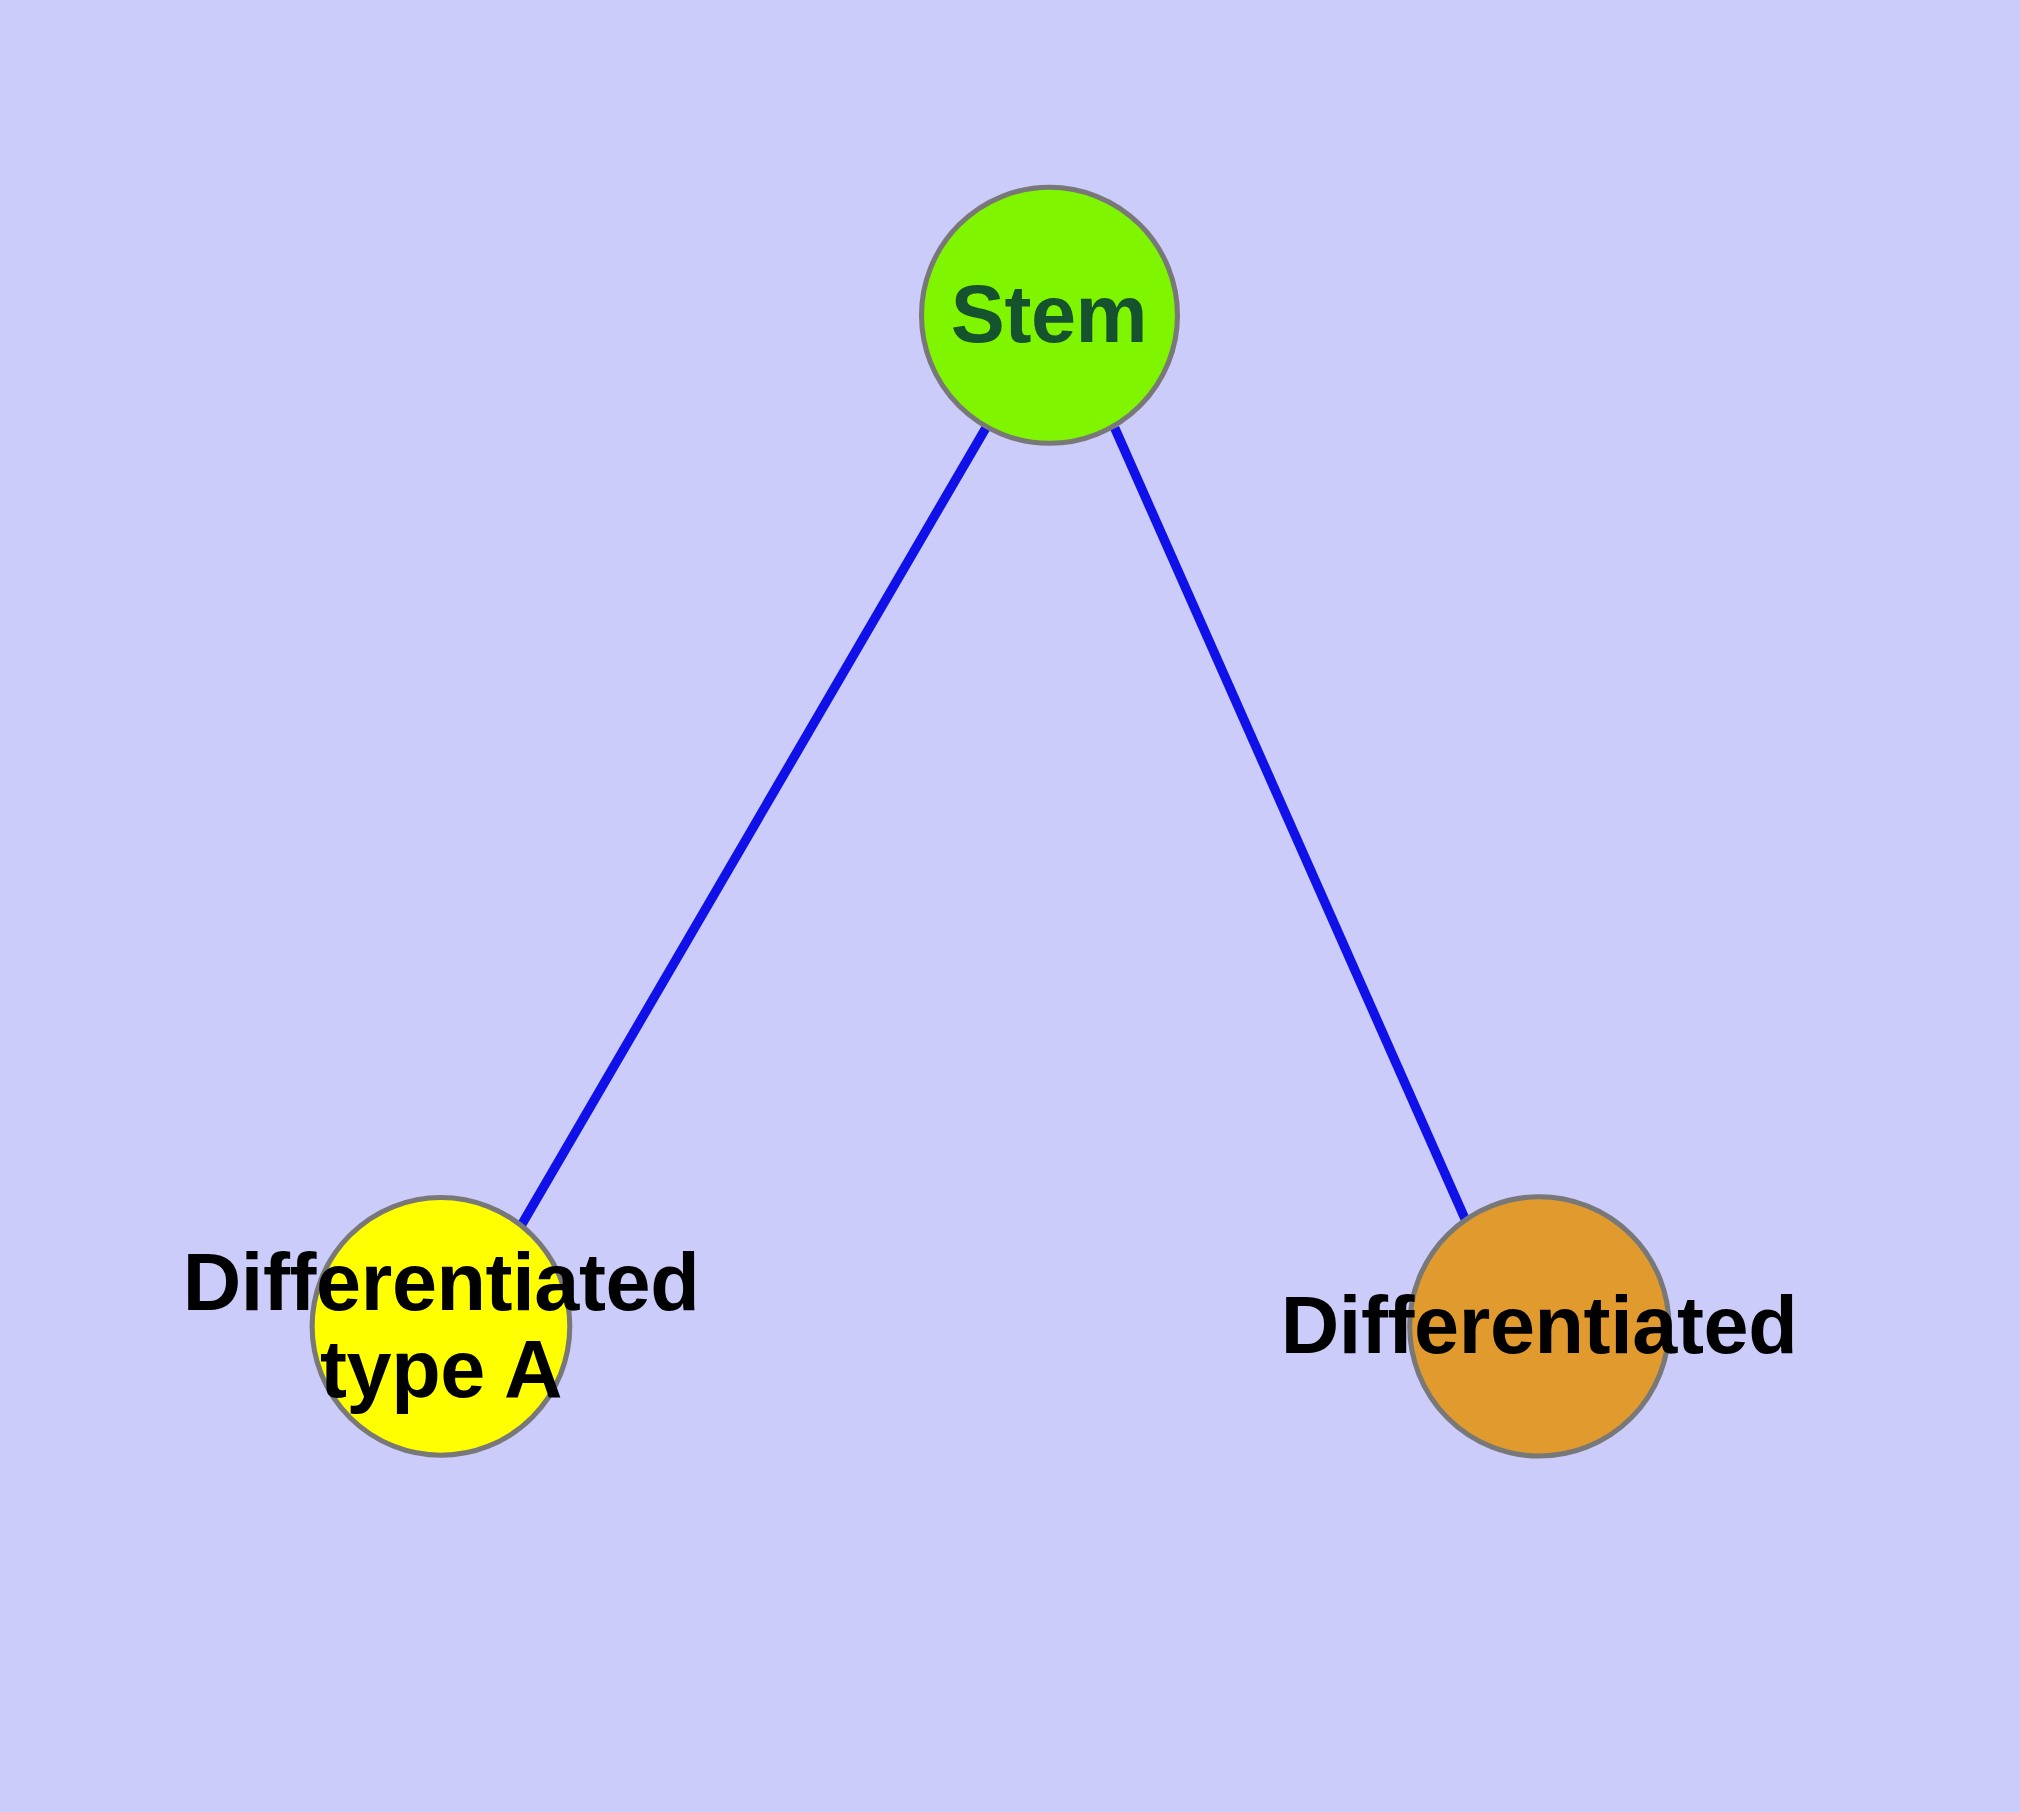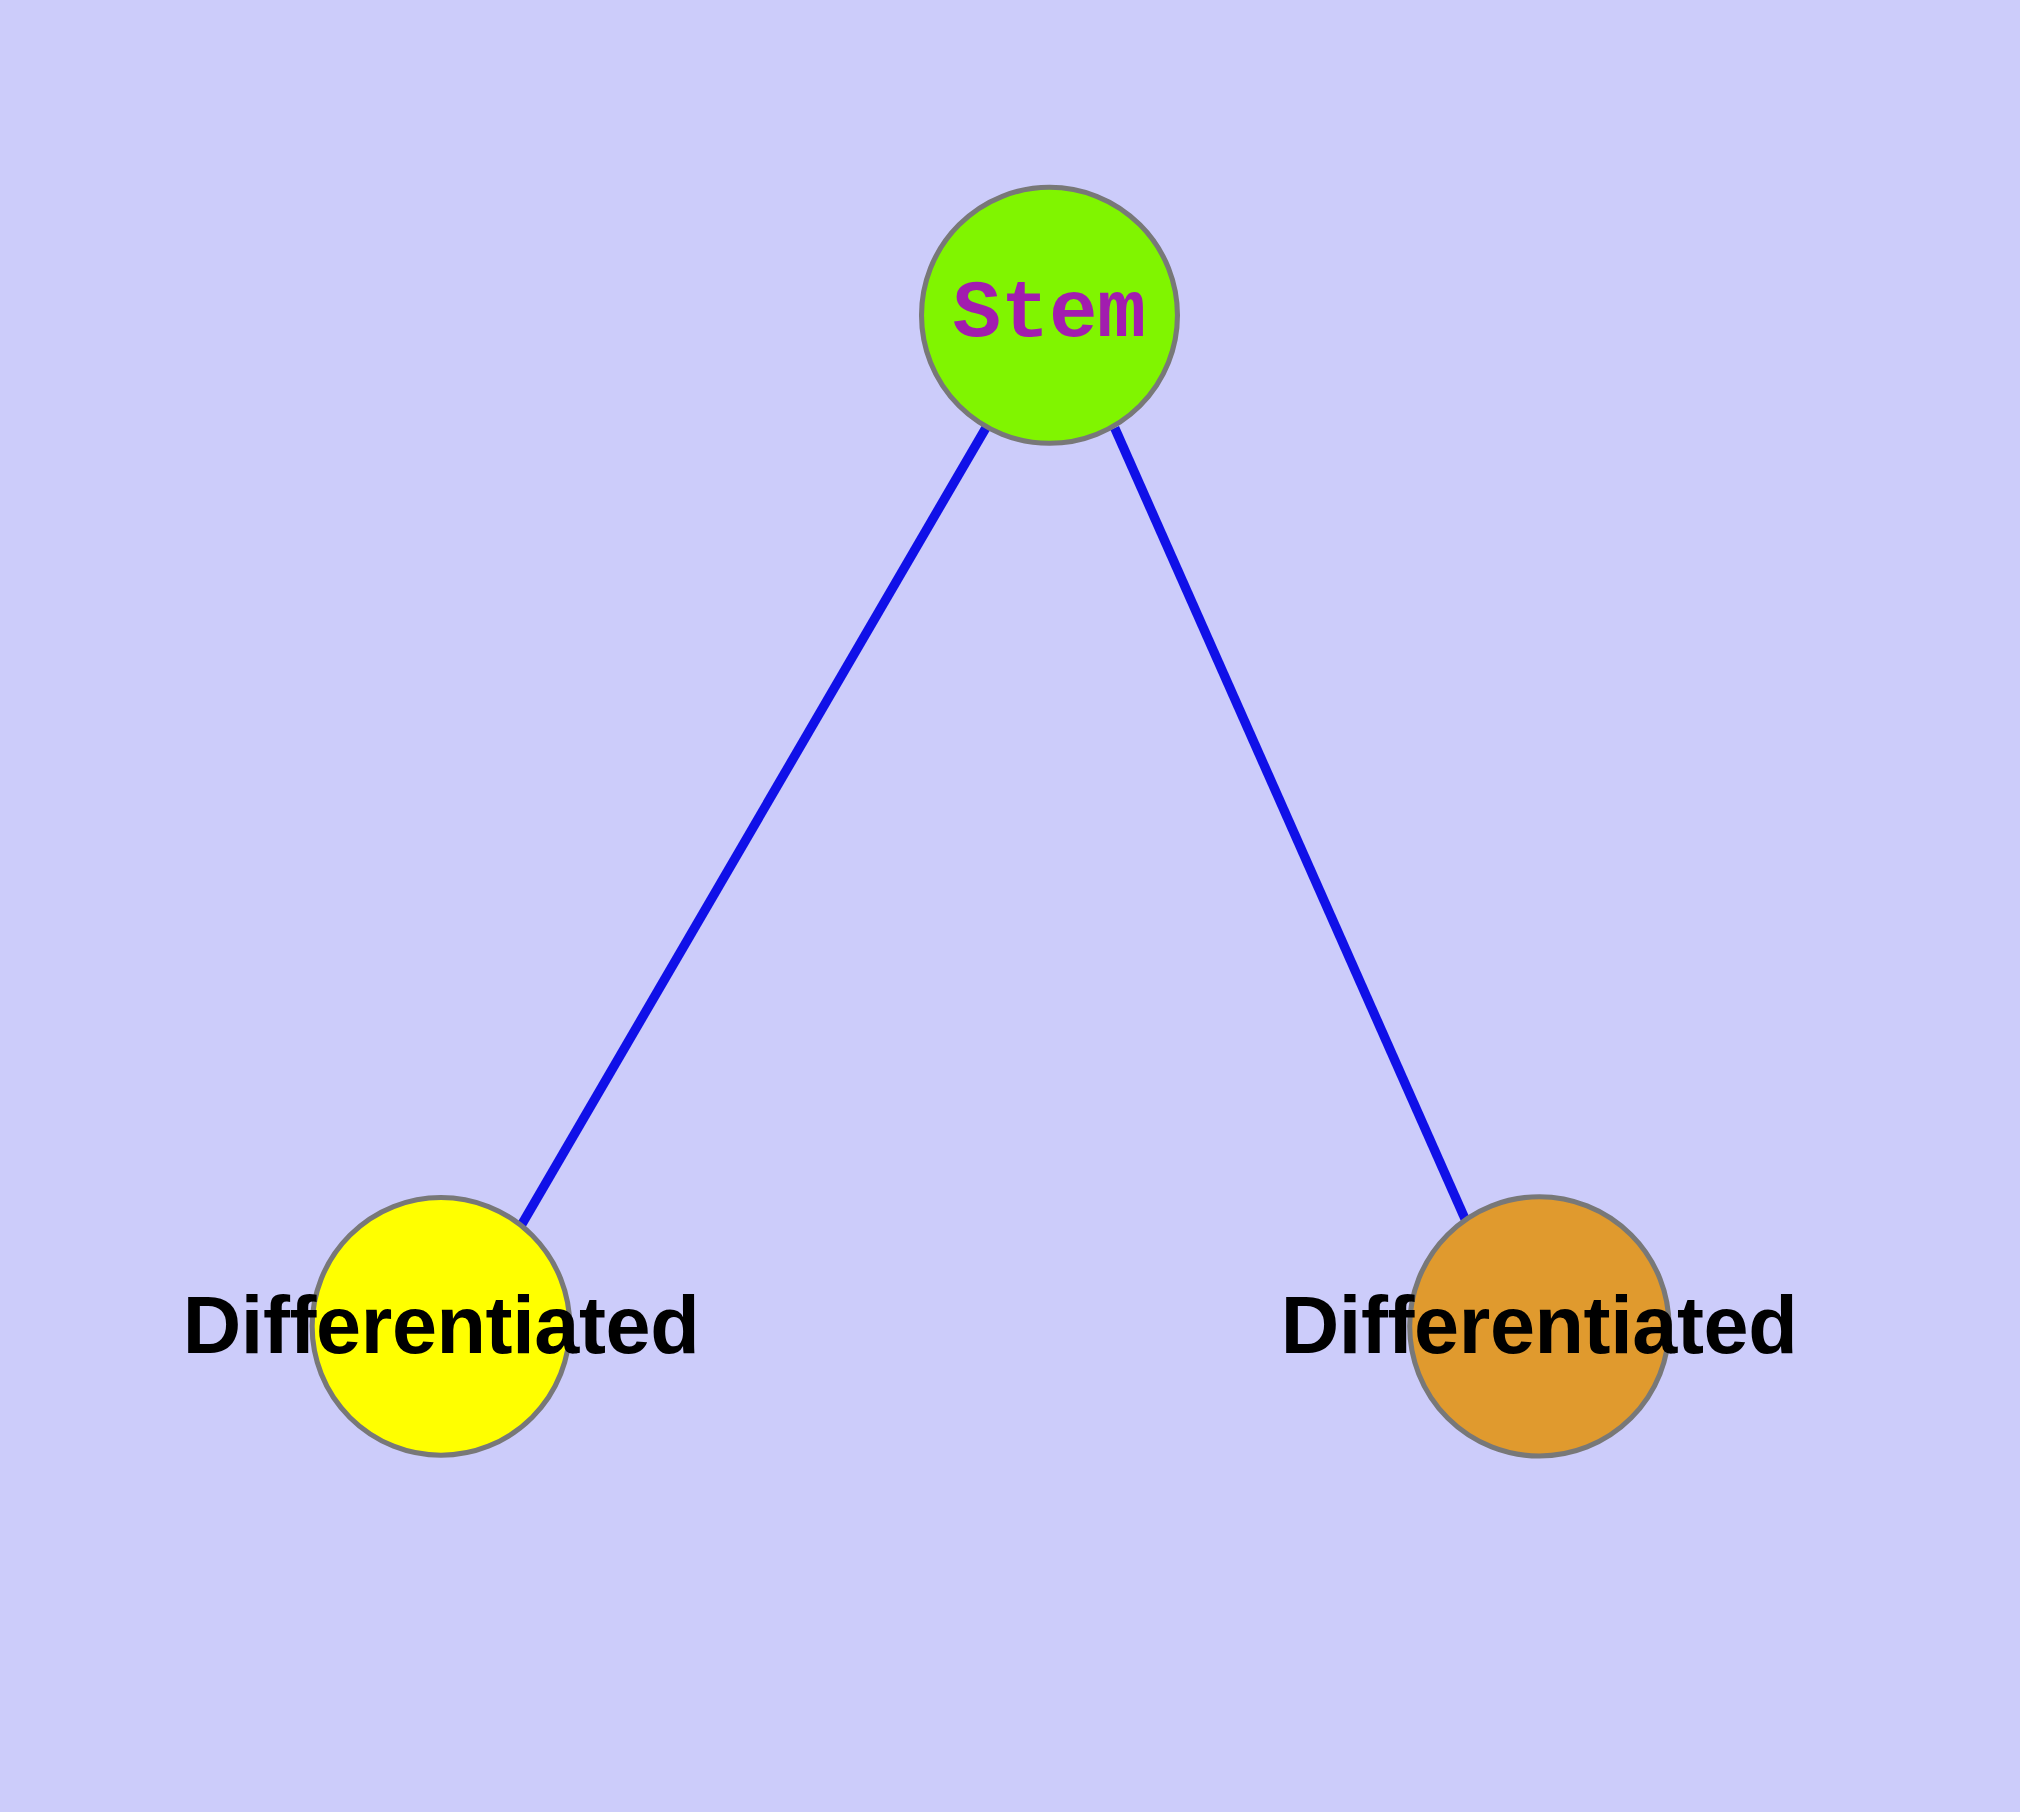--- a/index.html
+++ b/index.html
@@ -69,26 +69,27 @@
       <line x1="1164" y1="503" x2="614" y2="1447" stroke="#1010e8" stroke-width="11" stroke-linecap="butt"></line>
       <line x1="1315" y1="505" x2="1730" y2="1442" stroke="#1010e8" stroke-width="11" stroke-linecap="butt"></line>
     </g>
     <g>
       <circle cx="1238" cy="372" r="151" fill="#80f500" stroke="#787878" stroke-width="6"></circle>
       <circle cx="520" cy="1565" r="152" fill="#ffff00" stroke="#787878" stroke-width="6"></circle>
       <circle cx="1816" cy="1565" r="153" fill="#e09a2e" stroke="#787878" stroke-width="6"></circle>
     </g>
   </svg>
 
-  <div class="node-label" id="label-stem" style="left: 1049px; top: 315px; color: #a21caf; font-family: Liberation Mono, monospace;">
+  <div class="node-label" id="label-stem" style="left: 1049px; top: 315px; color: #14532d;">
     <span class="node-label-line">Stem</span>
   </div>
 
   <div class="node-label" id="label-diff-a" style="left: 441px; top: 1326px; color: rgb(0, 0, 0);">
     <span class="node-label-line">Differentiated</span>
+    <span class="node-label-line">type A</span>
   </div>
 
   <div class="node-label" id="label-diff-b" style="left: 1539px; top: 1326px; color: rgb(0, 0, 0);">
     <span class="node-label-line">Differentiated</span>
   </div>
 
 </div>
 
 
 </body></html>

